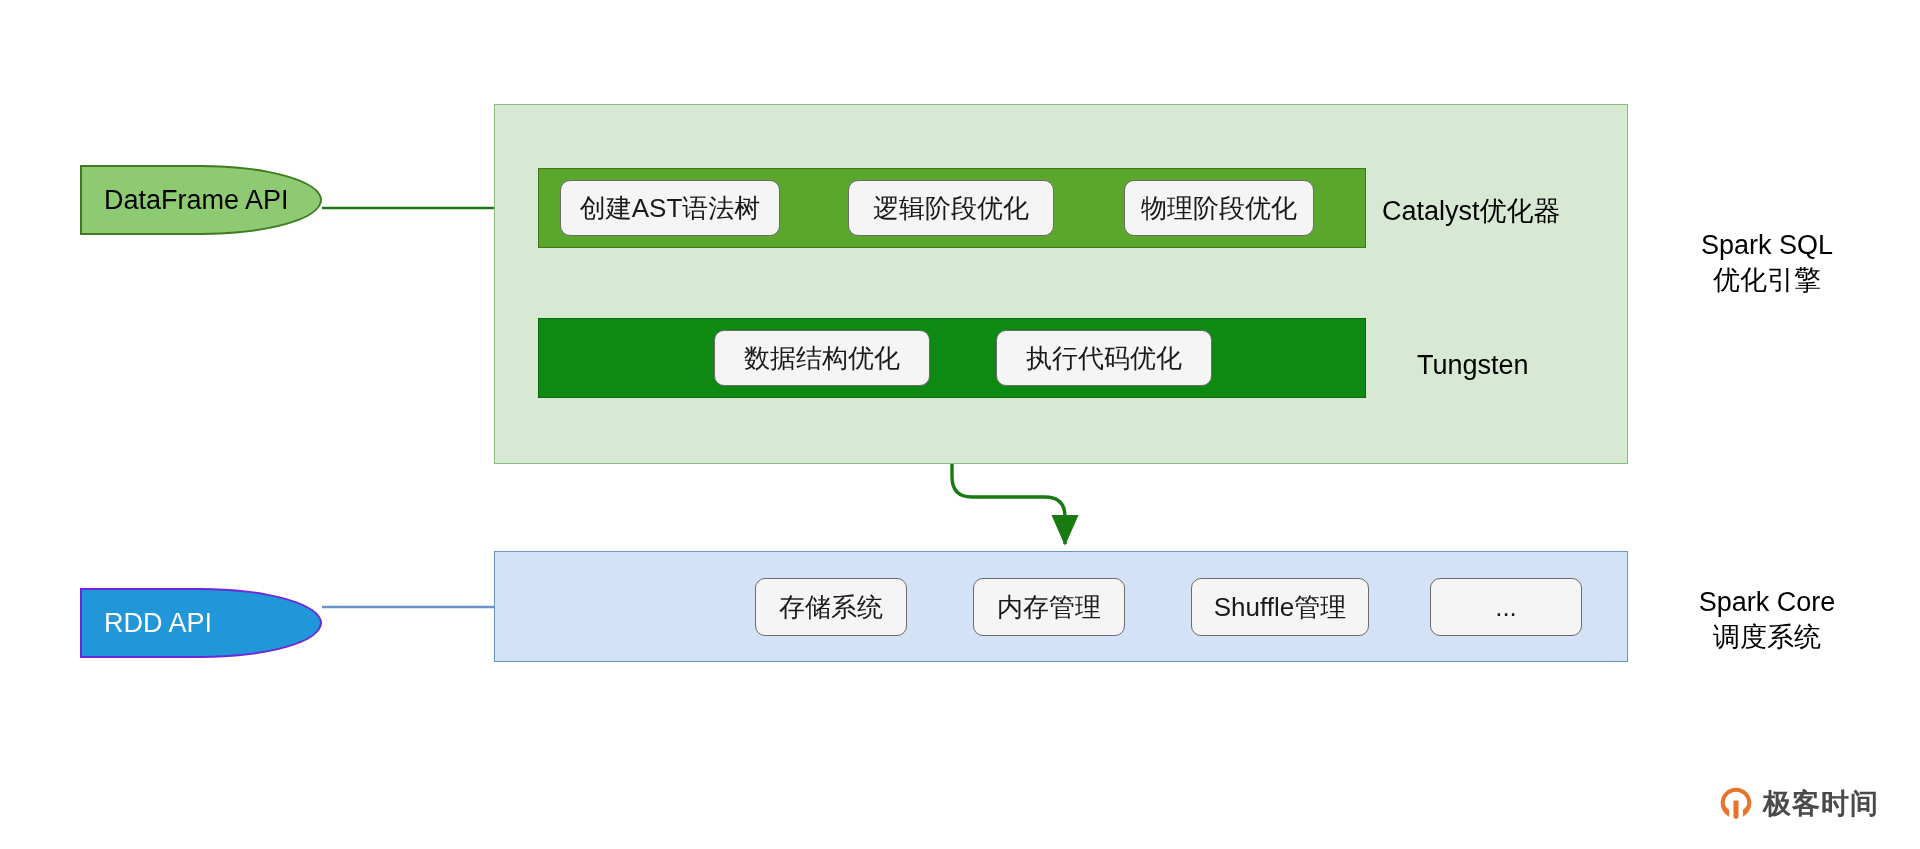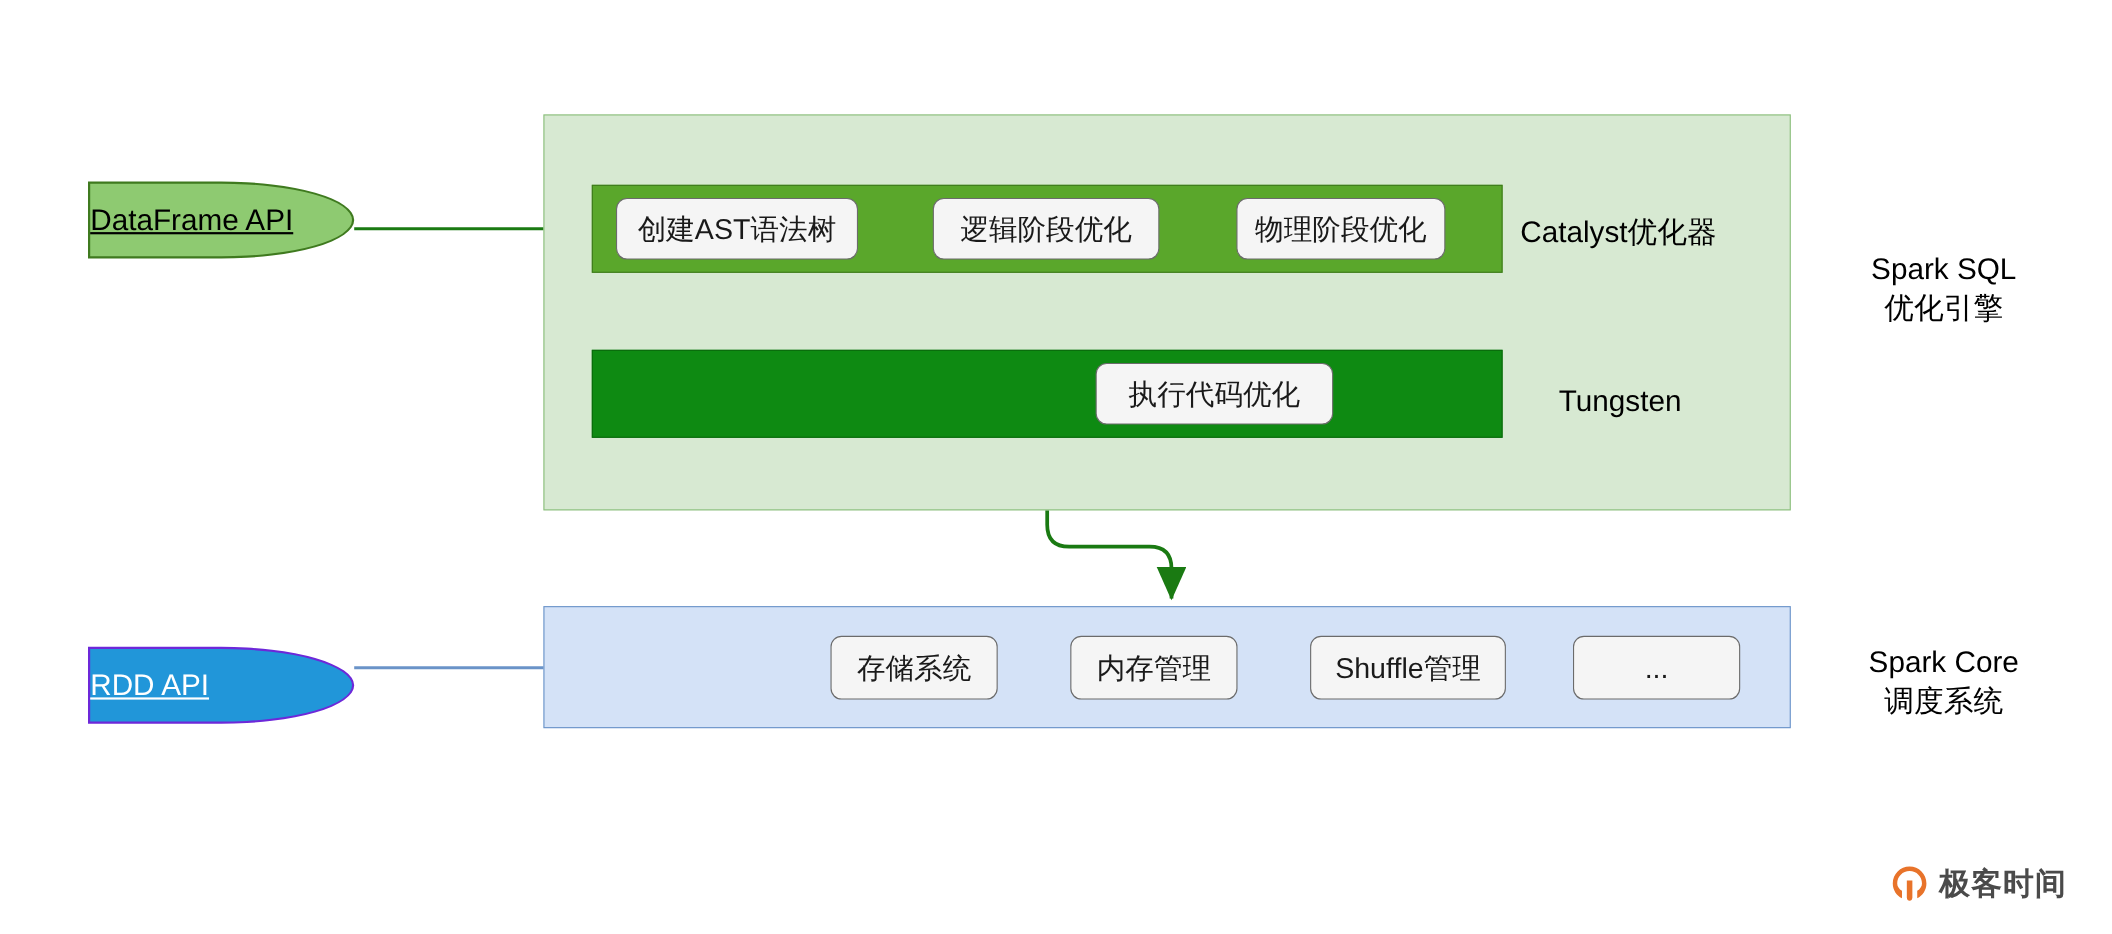--- a/index.html
+++ b/index.html
@@ -31,22 +31,22 @@
   }
 
   
   .api-pill {
     position: absolute;
     display: flex;
     align-items: center;
     box-sizing: border-box;
     font-size: 27px;
     line-height: 1;
+    padding-left: 22px;
     border-radius: 0 50% 50% 0 / 0 50% 50% 0;
-    text-decoration: underline;
   }
   #pill-dataframe {
     left: 80px;
     top: 165px;
     width: 242px;
     height: 70px;
     background: #8ECA71;
     border: 2px solid #3F7A1F;
     color: #000000;
   }
@@ -218,20 +218,23 @@
     <span>逻辑阶段优化</span>
   </div>
   <div class="chip green-row" style="left:1124px; width:190px;">
     <span>物理阶段优化</span>
   </div>
 
   <div class="band-label" style="left:1382px; top:198px;">Catalyst优化器</div>
 
   <div class="band" id="band-tungsten"></div>
 
+  <div class="chip tungsten-row" style="left:714px; width:216px;">
+    <span>数据结构优化</span>
+  </div>
   <div class="chip tungsten-row" style="left:996px; width:216px;">
     <span>执行代码优化</span>
   </div>
 
   <div class="band-label" style="left:1417px; top:352px;">Tungsten</div>
 
   <div class="section-label" style="left:1652px; top:228px; width:230px;">Spark SQL
 优化引擎</div>
 
   <div class="outer-panel" id="panel-sparkcore"></div>

